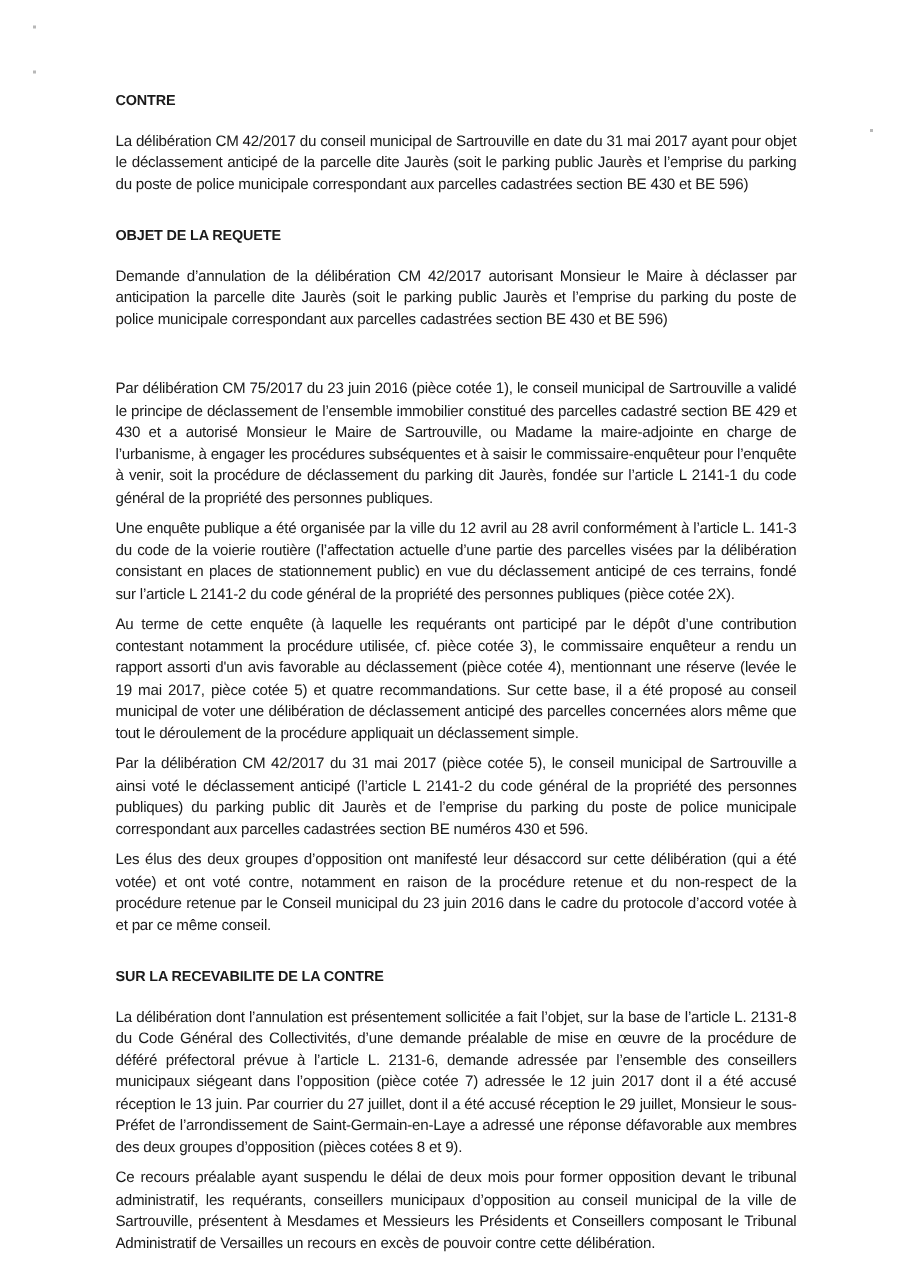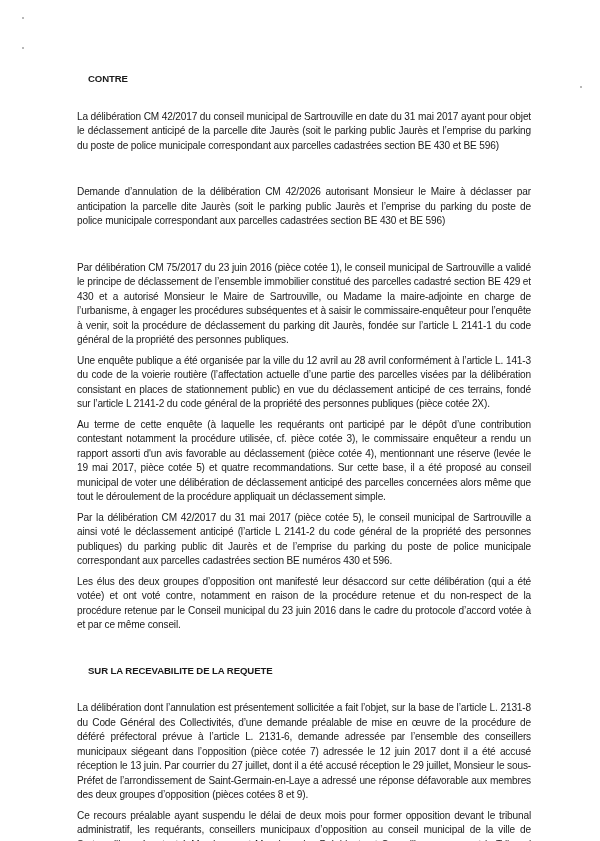--- a/index.html
+++ b/index.html
@@ -4,21 +4,21 @@
 <style>
   html, body { margin: 0; padding: 0; background: #ffffff; }
   body { width: 600px; height: 841px; position: relative; overflow: hidden; }
   .page { position: absolute; left: 0; top: 0; width: 600px; height: 841px; background: #fff; }
   .column {
     position: absolute; left: 77px; top: 61px; width: 454px;
     font-family: "Liberation Sans", sans-serif;
     font-size: 10.1px; line-height: 14.5px; color: #1a1a1a;
     letter-spacing: -0.15px;
   }
-  .heading { font-weight: bold; font-size: 9.6px; letter-spacing: -0.1px; margin: 11px; }
+  .heading { font-weight: bold; font-size: 9.6px; letter-spacing: -0.1px; margin: 0; }
   .para { margin: 0; text-align: justify; }
   .gap-h { height: 12px; }
   .gap-p { height: 6px; }
   .gap-s { height: 20px; }
   .scan-mark { position: absolute; width: 2px; height: 2px; background: #b8b8b8; }
 </style>
 </head>
 <body>
 
 <div class="page">
@@ -30,43 +30,44 @@
 
     <section>
       <p class="heading">CONTRE</p>
       <div class="gap-h"></div>
       <p class="para">La délibération CM 42/2017 du conseil municipal de Sartrouville en date du 31 mai 2017 ayant pour objet le déclassement anticipé de la parcelle dite Jaurès (soit le parking public Jaurès et l’emprise du parking du poste de police municipale correspondant aux parcelles cadastrées section BE 430 et BE 596)</p>
     </section>
 
     <div class="gap-s"></div>
 
     <section>
+      <p class="heading">OBJET DE LA REQUETE</p>
       <div class="gap-h"></div>
-      <p class="para">Demande d’annulation de la délibération CM 42/2026 autorisant Monsieur le Maire à déclasser par anticipation la parcelle dite Jaurès (soit le parking public Jaurès et l’emprise du parking du poste de police municipale correspondant aux parcelles cadastrées section BE 430 et BE 596)</p>
+      <p class="para">Demande d’annulation de la délibération CM 42/2017 autorisant Monsieur le Maire à déclasser par anticipation la parcelle dite Jaurès (soit le parking public Jaurès et l’emprise du parking du poste de police municipale correspondant aux parcelles cadastrées section BE 430 et BE 596)</p>
     </section>
 
     <div class="gap-s"></div>
 
     <section>
       <div class="gap-h"></div>
       <p class="para">Par délibération CM 75/2017 du 23 juin 2016 (pièce cotée 1), le conseil municipal de Sartrouville a validé le principe de déclassement de l’ensemble immobilier constitué des parcelles cadastré section BE 429 et 430 et a autorisé Monsieur le Maire de Sartrouville, ou Madame la maire-adjointe  en charge de l’urbanisme, à engager les procédures subséquentes et à saisir le commissaire-enquêteur pour l’enquête à venir, soit la procédure de déclassement du parking dit Jaurès, fondée sur l’article L 2141-1 du code général de la propriété des personnes publiques.</p>
       <div class="gap-p"></div>
       <p class="para">Une enquête publique a été organisée par la ville du 12 avril au 28 avril conformément à l’article L. 141-3 du code de la voierie routière (l’affectation actuelle d’une partie des parcelles visées par la délibération consistant en places de stationnement public) en vue du déclassement anticipé de ces terrains, fondé sur l’article L 2141-2 du code général de la propriété des personnes publiques (pièce cotée 2X).</p>
       <div class="gap-p"></div>
       <p class="para">Au terme de cette enquête (à laquelle les requérants ont participé par le dépôt d’une contribution contestant notamment la procédure utilisée, cf. pièce cotée 3), le commissaire enquêteur a rendu un rapport assorti d'un avis favorable au déclassement (pièce cotée 4), mentionnant une réserve (levée le 19 mai 2017, pièce cotée 5) et quatre recommandations. Sur cette base, il a été proposé au conseil municipal de voter une délibération de déclassement anticipé des parcelles concernées alors même que tout le déroulement de la procédure appliquait un déclassement simple.</p>
       <div class="gap-p"></div>
       <p class="para">Par la délibération CM 42/2017 du 31 mai 2017 (pièce cotée 5), le conseil municipal de Sartrouville a ainsi voté le déclassement anticipé (l’article L 2141-2 du code général de la propriété des personnes publiques) du parking public dit Jaurès et de l’emprise du parking du poste de police municipale correspondant aux parcelles cadastrées section BE numéros 430 et 596.</p>
       <div class="gap-p"></div>
       <p class="para">Les élus des deux groupes d’opposition ont manifesté leur désaccord sur cette délibération (qui a été votée) et ont voté contre, notamment en raison de la procédure retenue et du non-respect de la procédure retenue par le Conseil municipal du 23 juin 2016 dans le cadre du protocole d’accord votée à et par ce même conseil.</p>
     </section>
 
     <div class="gap-s"></div>
 
     <section>
-      <p class="heading">SUR LA RECEVABILITE DE LA REQUETE</p>
+      <p class="heading">SUR LA RECEVABILITE DE LA CONTRE</p>
       <div class="gap-h"></div>
       <p class="para">La délibération dont l’annulation est présentement sollicitée a fait l’objet, sur la base de l’article L. 2131-8 du Code Général des Collectivités, d’une demande préalable de mise en œuvre de la procédure de déféré préfectoral prévue à l’article L. 2131-6, demande adressée par l’ensemble des conseillers municipaux siégeant dans l’opposition (pièce cotée 7) adressée le 12 juin 2017 dont il a été accusé réception le 13 juin. Par courrier du 27 juillet, dont il a été accusé réception le 29 juillet, Monsieur le sous-Préfet de l’arrondissement de Saint-Germain-en-Laye a adressé une réponse défavorable aux membres des deux groupes d’opposition (pièces cotées 8 et 9).</p>
       <div class="gap-p"></div>
       <p class="para">Ce recours préalable ayant suspendu le délai de deux mois pour former opposition devant le tribunal administratif, les requérants, conseillers municipaux d’opposition au conseil municipal de la ville de Sartrouville, présentent à Mesdames et Messieurs les Présidents et Conseillers composant le Tribunal Administratif de Versailles un recours en excès de pouvoir contre cette délibération.</p>
     </section>
 
   </div>
 </div>
 
 </body></html>

